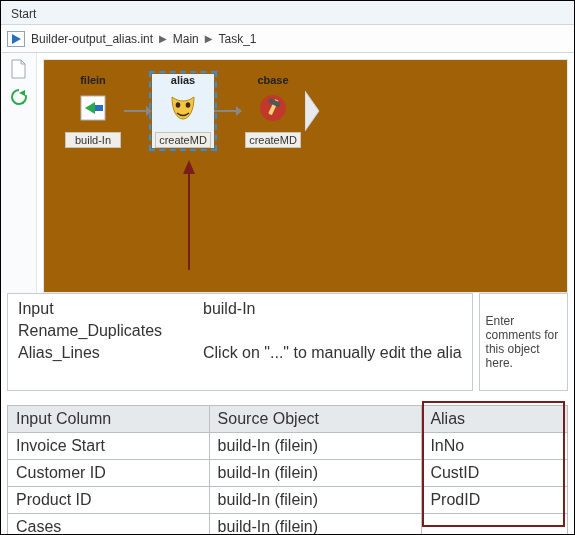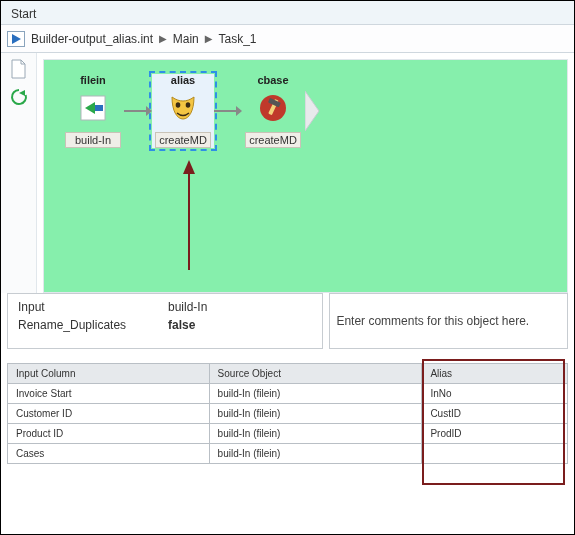--- a/index.html
+++ b/index.html
@@ -16,49 +16,49 @@
   .crumb-row { display: flex; align-items: center; gap: 6px; padding: 4px 6px; border-bottom: 1px solid #cfd7de; background: #fdfdfe; height: 28px; }
   .run-icon svg { display: block; }
   .crumb { color: #333; }
   .chevron { color: #666; font-size: 10px; }
 
   
   .body-row { display: flex; height: 240px; }
   .gutter { width: 36px; background: #fafbfc; border-right: 1px solid #e1e7ec; display: flex; flex-direction: column; align-items: center; padding-top: 6px; gap: 8px; }
   .gutter-icon { width: 20px; height: 20px; display: flex; align-items: center; justify-content: center; font-size:16px; }
 
-  .canvas { flex: 1; position: relative; background: #86efac; border: 1px solid #e1e7ec; margin: 6px 6px 0 6px; }
+  .canvas { flex: 1; position: relative; background: #a16207; border: 1px solid #e1e7ec; margin: 6px 6px 0 6px; }
 
   .node-row { display: flex; align-items: center; gap: 0; position: absolute; top: 14px; left: 18px; }
   .node { width: 62px; text-align: center; }
   .node .title { font-size: 11px; font-weight: bold; color: #222; }
   .node .label { font-size: 11px; color: #333; background: #f0eee8; border: 1px solid #c9c3b7; padding: 1px 3px; margin-top: 2px; display:inline-block; min-width:56px;}
   .node .iconbox { height: 40px; display:flex; align-items:center; justify-content:center; margin: 2px 0; }
   .node.selected { outline: 2px dashed #2f8fe6; outline-offset: 1px; background: #e8f2fb; }
   .conn { width: 28px; height: 40px; display:flex; align-items:center; justify-content:center; }
   .conn svg { display:block; }
   .cap { width: 20px; height: 40px; display:flex; align-items:center; justify-content:center; }
 
   .red-arrow { position: absolute; left: 135px; top: 100px; }
 
   
   .section-header { margin: 8px 6px 4px 42px; color: #9aa4ad; font-size: 12px; border-bottom: 1px solid #c7ccd1; padding-bottom: 2px; }
 
   
   .props-row { display: flex; gap: 6px; padding: 0 6px; }
   .props { border: 1px solid #c7ccd1; flex: 1.4; padding: 4px 0; background:#fff; }
-  .prop-line { display: flex; padding: 2px 10px; font-size: 12px; }
+  .prop-line { display: flex; padding: 2px 10px; font-size: 16px; gap: 35px; }
   .prop-k { flex: 0 0 150px; color: #333; }
   .prop-v { flex: 1; color: #333; overflow:hidden; white-space:nowrap; text-overflow:clip;}
   .comments { border: 1px solid #c7ccd1; flex: 1; padding: 20px 6px; color: #444; font-size: 12px; background:#fff;}
 
   
   .grid-wrap { margin: 14px 6px 0 6px; position: relative; }
   table.grid { border-collapse: collapse; width: 100%; table-layout: fixed; }
-  table.grid th, table.grid td { border: 1px solid #b9bfc5; padding: 4px 8px; font-size: 10px; text-align: left; background: #fff; overflow:hidden; white-space:nowrap;}
+  table.grid th, table.grid td { border: 1px solid #b9bfc5; padding: 4px 8px; font-size: 16px; text-align: left; background: #fff; overflow:hidden; white-space:nowrap;}
   table.grid th { background: #e6e9ec; font-weight: normal; color: #333; }
   .col-input { width: 36%; }
   .col-source { width: 38%; }
   .col-alias { width: 26%; }
 
   .alias-highlight { position: absolute; border: 2px solid #7a1d1d; pointer-events: none; }
 </style>
 </head>
 <body>
 <div class="frame">
@@ -168,21 +168,24 @@
 
 
 <div class="props-row">
   <div class="props">
     <div class="prop-line">
       <span class="prop-k">Input</span>
       <span class="prop-v">build-In</span>
     </div>
     <div class="prop-line">
       <span class="prop-k">Rename_Duplicates</span>
-      <span class="prop-v" style="font-weight:bold">false</span>
+    </div>
+    <div class="prop-line">
+      <span class="prop-k">Alias_Lines</span>
+      <span class="prop-v">Click on "..." to manually edit the alia</span>
     </div>
   </div>
   <div class="comments">
     <span>Enter comments for this object here.</span>
   </div>
 </div>
 
 <div class="grid-wrap">
   <table class="grid">
     <colgroup>

